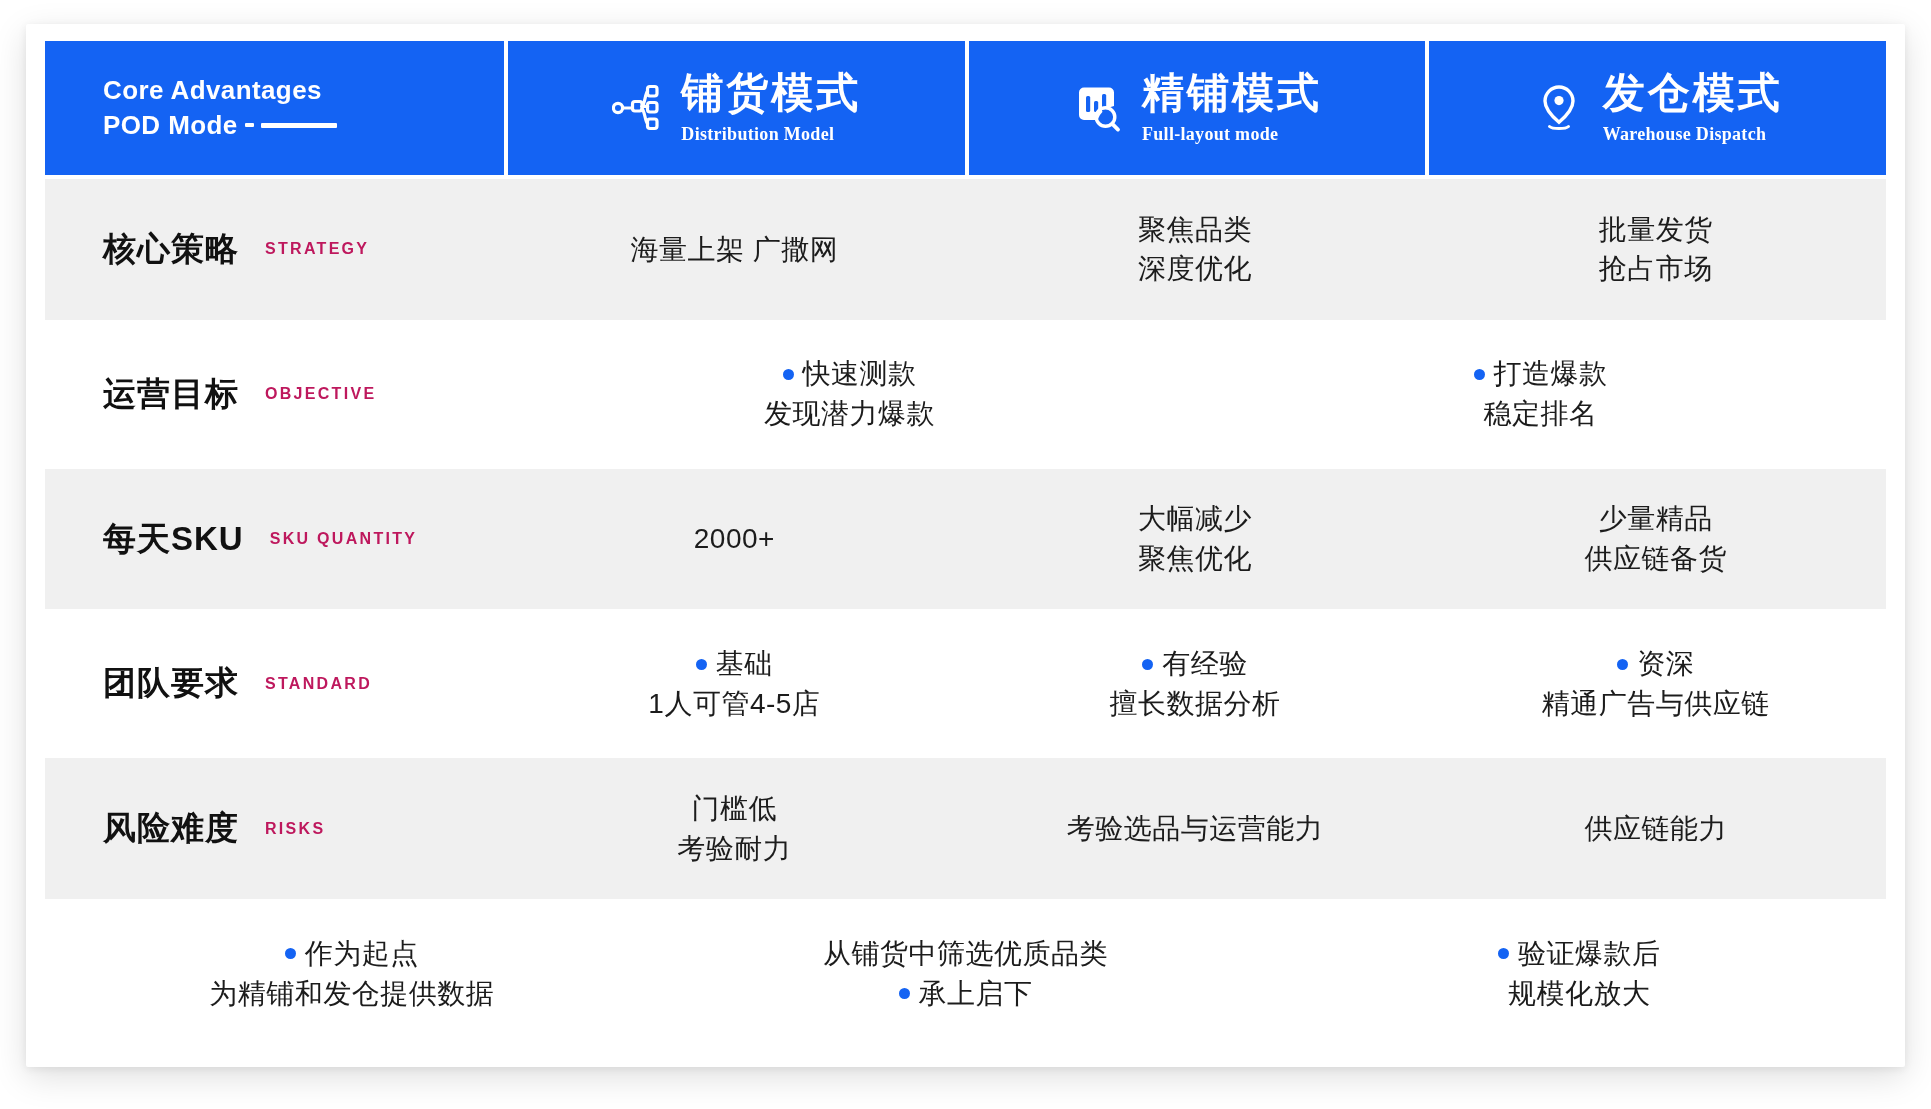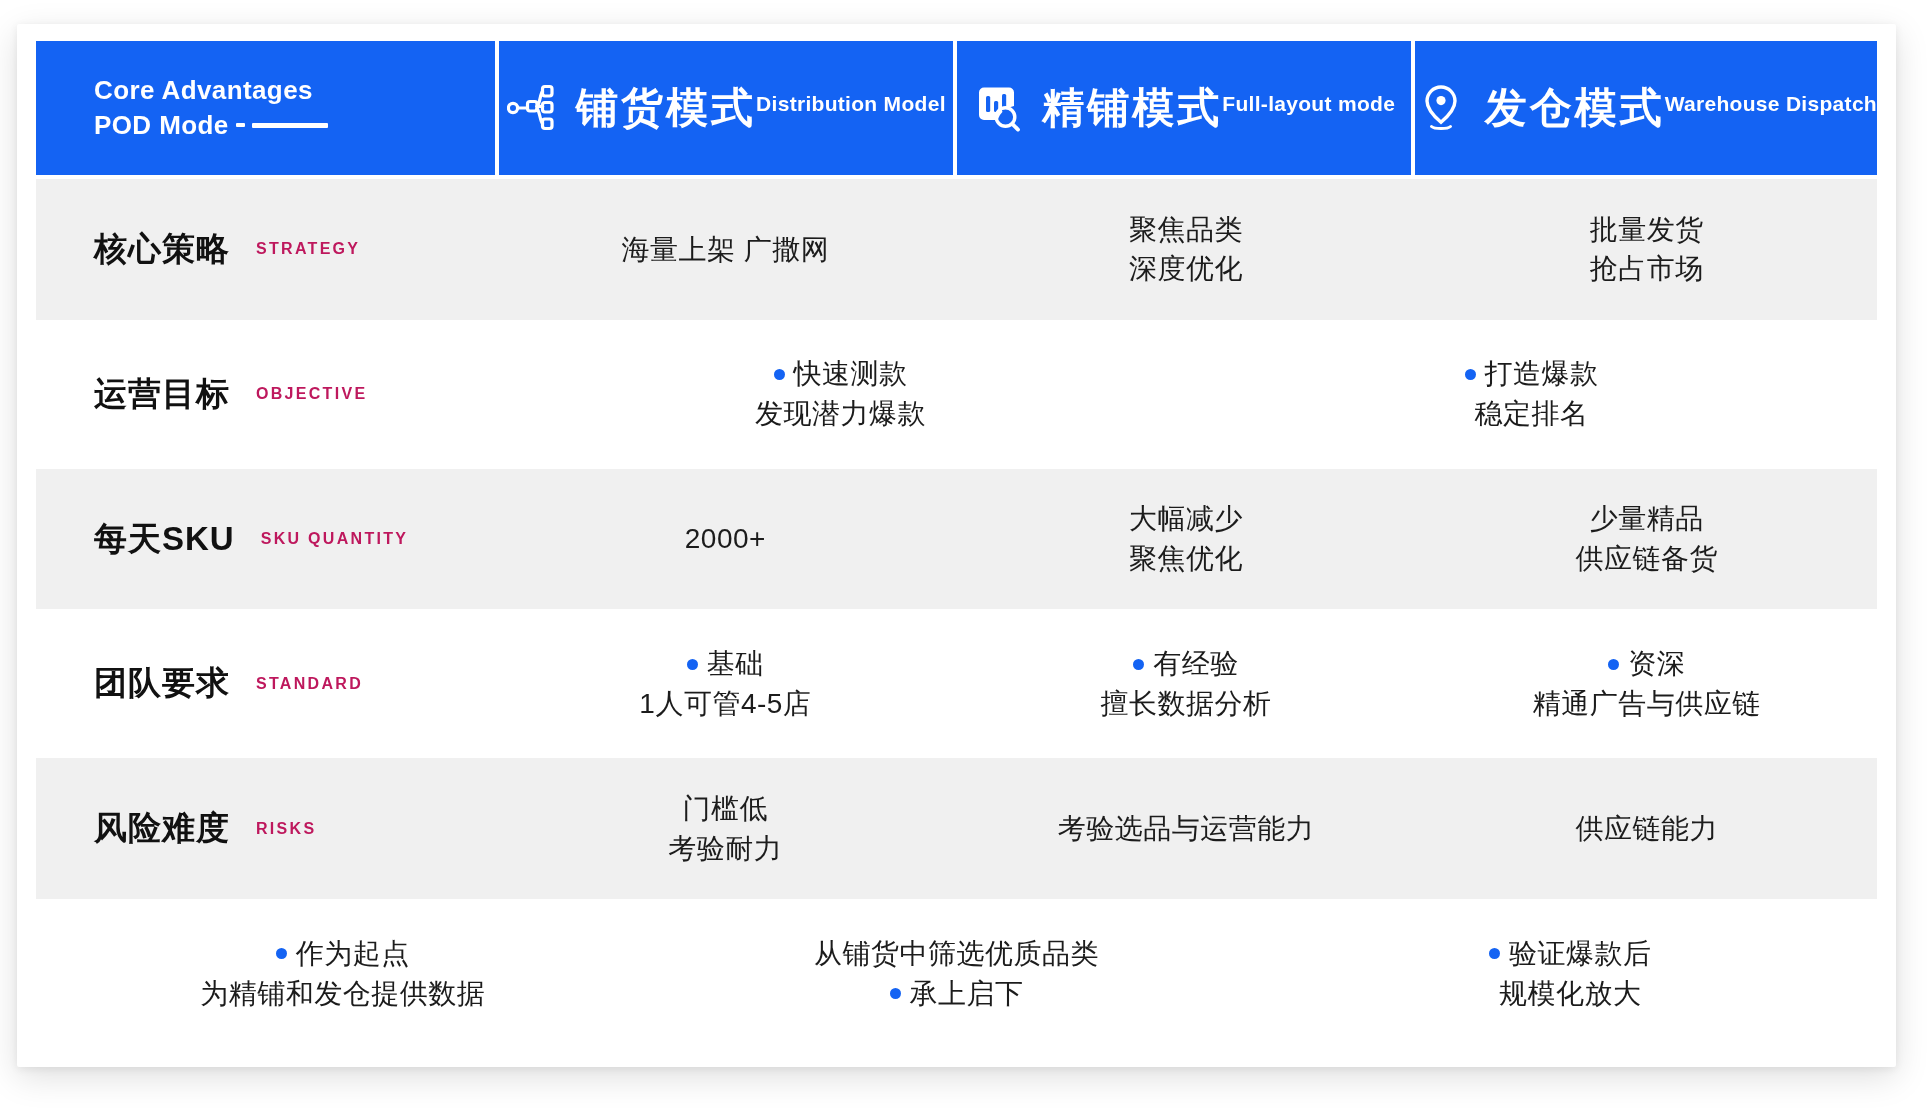--- a/index.html
+++ b/index.html
@@ -8,21 +8,21 @@
     height: 1109px;
     background: #ffffff;
     font-family: "Liberation Sans", "DejaVu Sans", sans-serif;
     overflow: hidden;
   }
   .page {
     position: relative;
     width: 1931px;
     height: 1109px;
     background: #ffffff;
-    padding: 24px 26px 40px 17px;
+    padding: 24px 26px 40px 26px;
   }
   .card {
     position: relative;
     width: 1879px;
     height: 1043px;
     background: #ffffff;
     box-shadow: 0 10px 34px rgba(0,0,0,0.13), 0 2px 8px rgba(0,0,0,0.07);
     border-radius: 2px;
     padding: 17px 19px 23px 19px;
   }
@@ -60,32 +60,32 @@
   .brand .dash-small {
     display: inline-block; width: 9px; height: 4px; background: #fff; border-radius: 1px;
   }
   .brand .dash-long {
     display: inline-block; width: 76px; height: 5px; background: #fff; border-radius: 1px;
   }
 
   .mode-head { display: flex; align-items: center; gap: 18px; }
   .mode-icon { width: 52px; height: 54px; flex: 0 0 auto; display: flex; align-items: center; justify-content: center; }
   .mode-icon svg { display: block; }
-  .mode-text { display: flex; align-items: flex-start; }
+  .mode-text { display: flex; flex-direction: column; align-items: flex-start; font-family: Liberation Serif, serif; }
   .mode-cn {
     color: #ffffff;
     font-size: 42px;
     font-weight: 700;
     letter-spacing: 3px;
     line-height: 1.08;
     white-space: nowrap;
   }
   .mode-en {
     color: #ffffff;
-    font-size: 21px;
+    font-size: 18px;
     font-weight: 700;
     letter-spacing: 0.3px;
     margin-top: 7px;
     white-space: nowrap;
     text-align: right;
   }
 
   
   .body-rows { display: flex; flex-direction: column; flex: 1 1 auto; gap: 4px; }
   .row { display: flex; gap: 0; flex: 1 1 0; }

